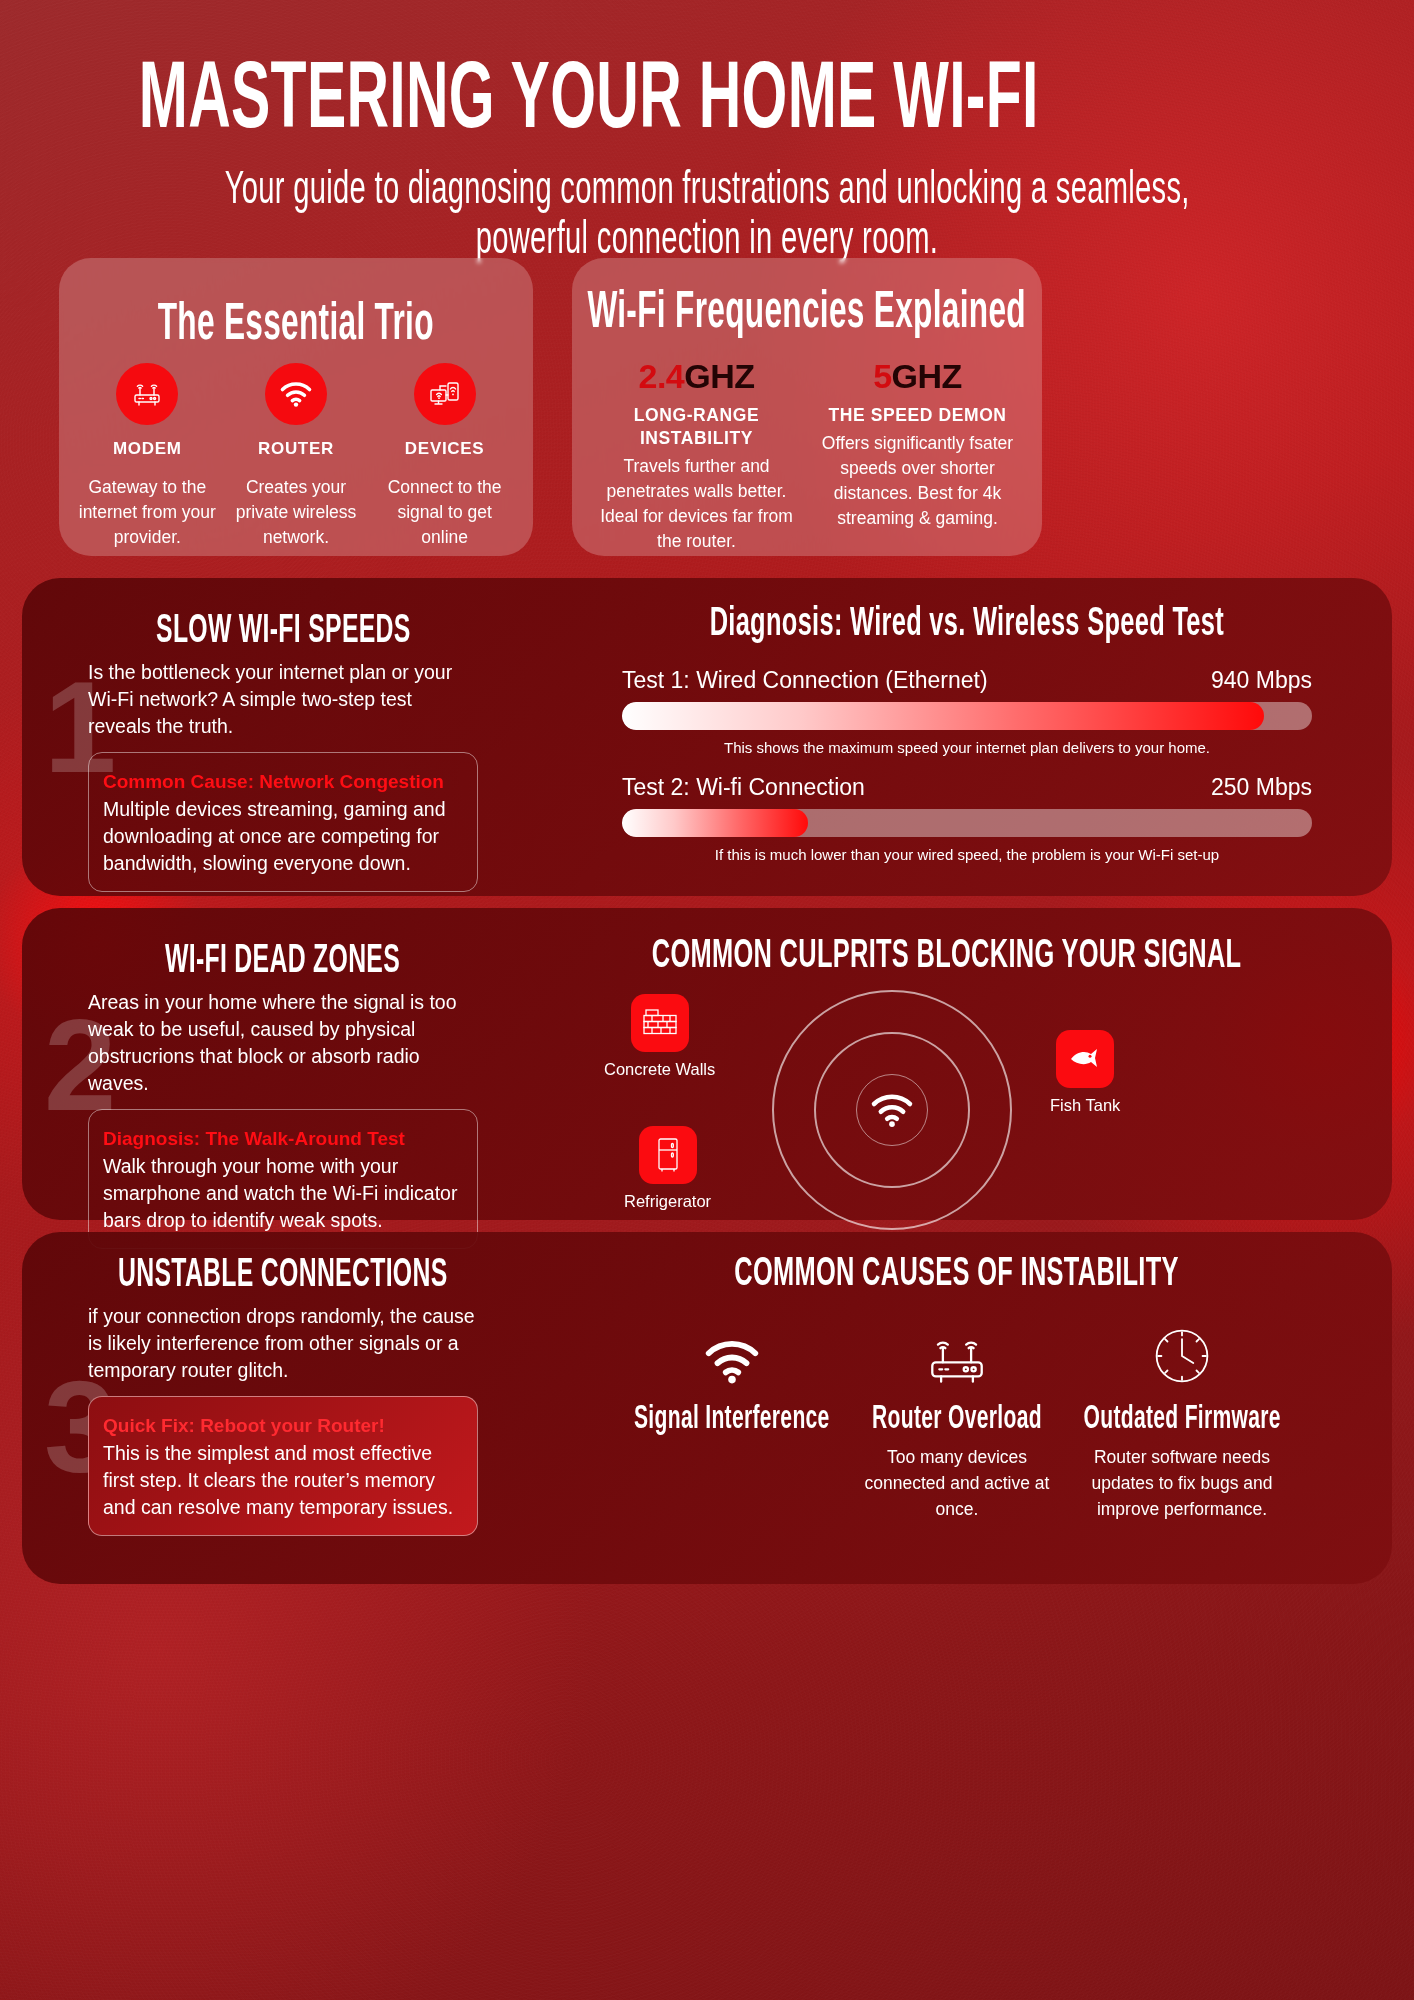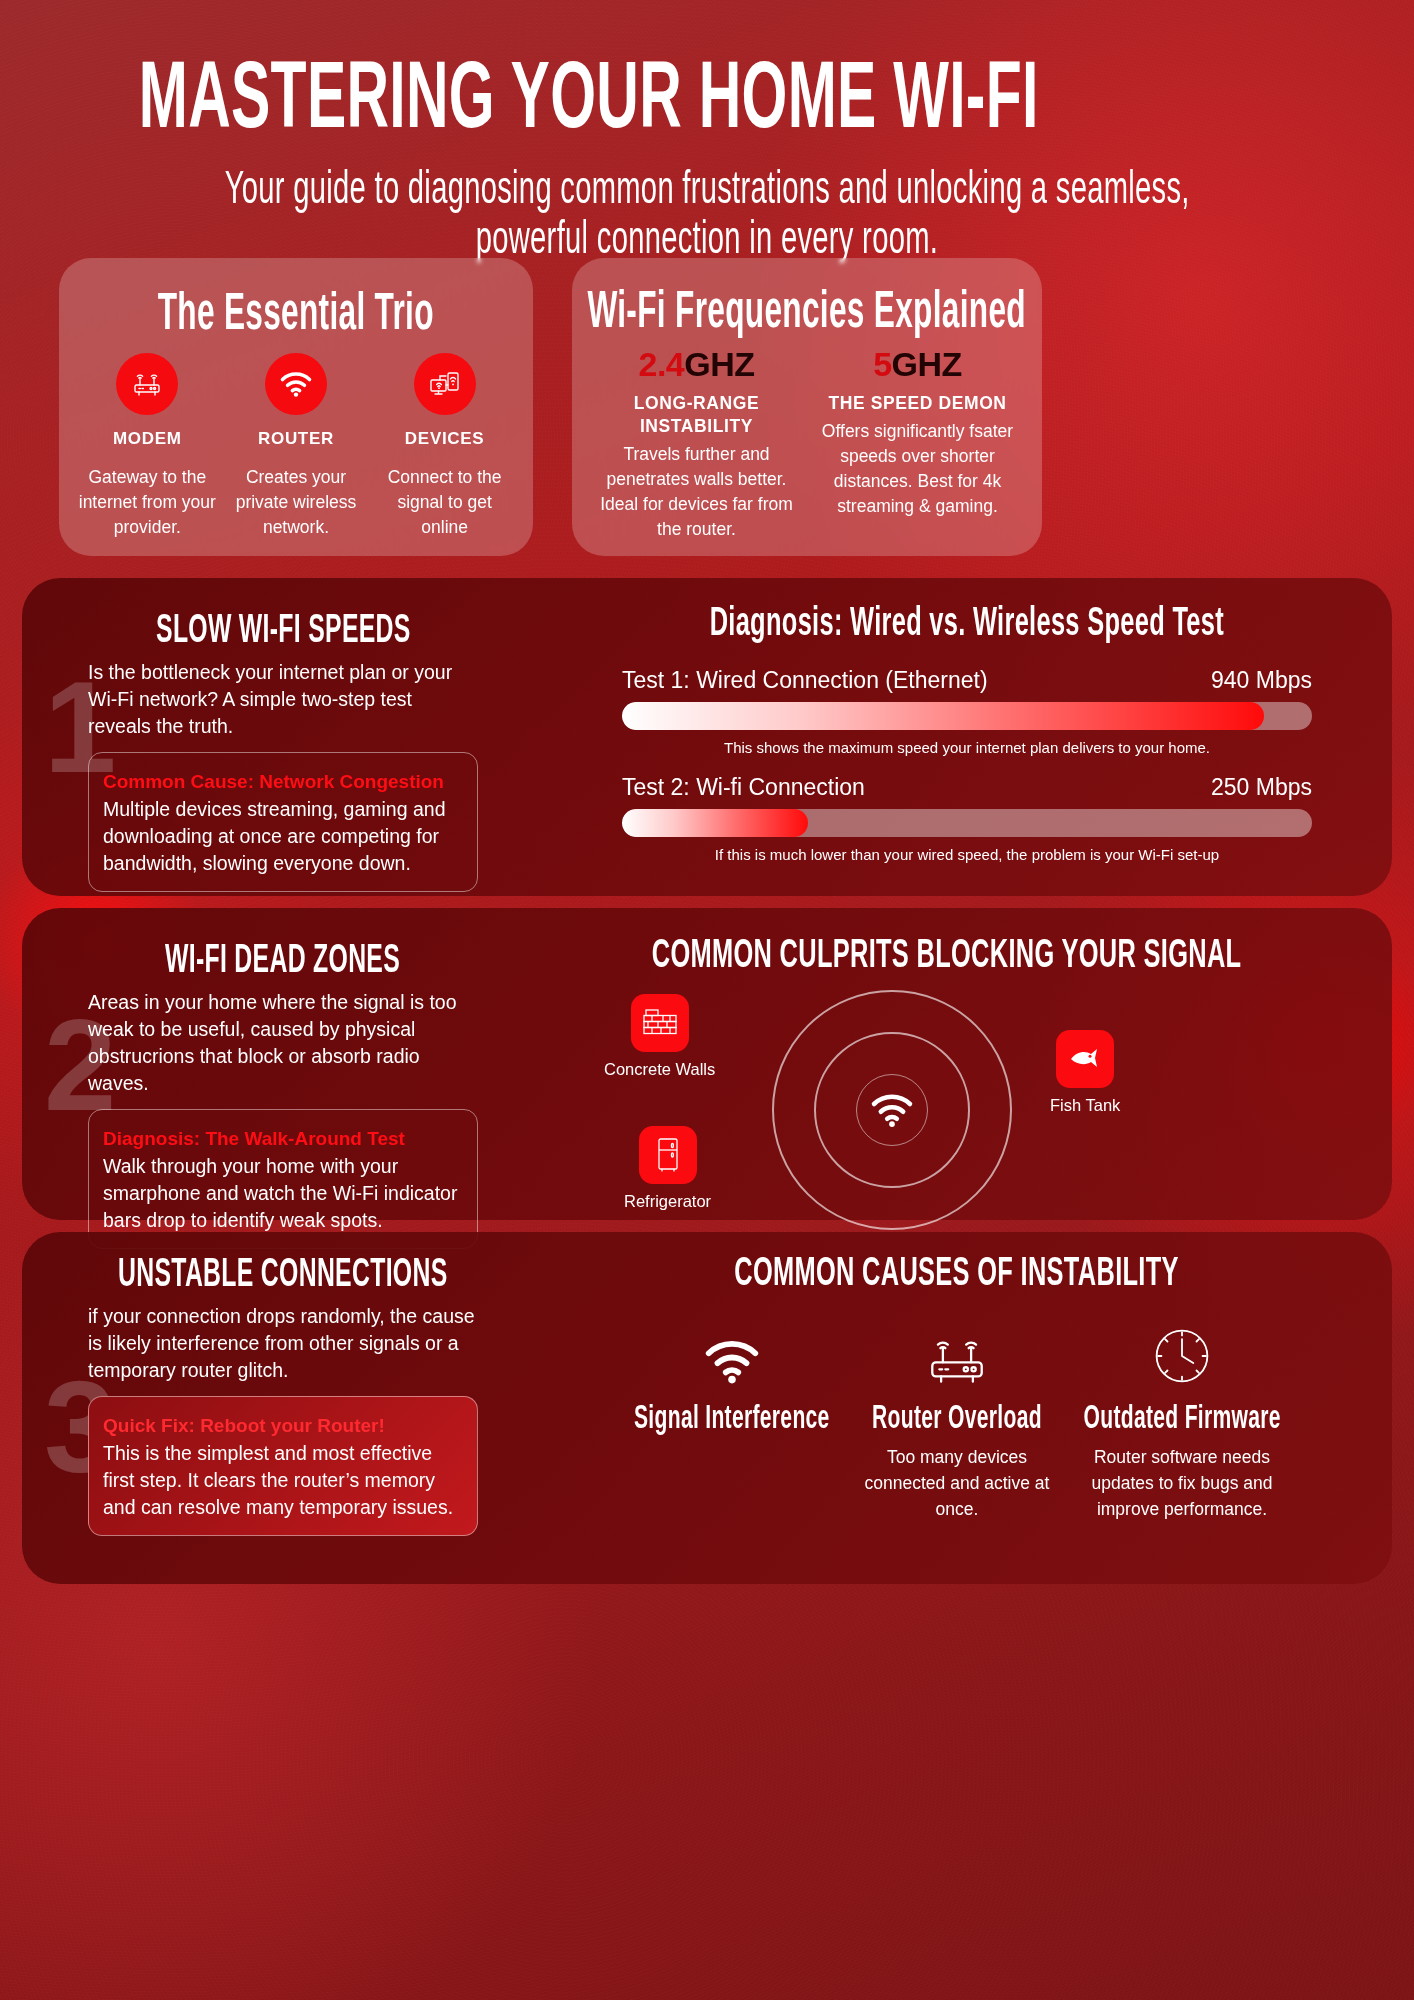--- a/index.html
+++ b/index.html
@@ -57,35 +57,35 @@
   .topcard {
     position: absolute;
     background: rgba(255,255,255,.22);
     border-radius: 32px;
     backdrop-filter: blur(2px);
   }
   #card-trio { left: 59px; top: 258px; width: 474px; height: 297px; }
   #card-freq { left: 572px; top: 258px; width: 470px; height: 297px; }
   .topcard h2 { text-align: center; color: #fff; }
   .topcard h2 .cond { font-size: 51px; }
-  #card-trio h2 { margin-top: 24px; }
+  #card-trio h2 { margin-top: 34px; }
   #card-freq h2 { margin-top: 22px; }
 
   .trio-row { display: flex; justify-content: space-around; margin-top: 12px; padding: 0 14px; }
   .trio-col { width: 142px; text-align: center; }
   .circ {
     width: 62px; height: 62px; border-radius: 50%;
     background: #f50a0f; margin: 0 auto 14px;
     display: flex; align-items: center; justify-content: center;
   }
   .trio-title { color: #fff; font-weight: 700; font-size: 17px; letter-spacing: .7px; margin-bottom: 16px; }
   .trio-desc { color: #fff; font-size: 17.5px; line-height: 25px; font-weight: 400; }
 
   .freq-row { display: flex; margin-top: 6px; padding: 0 14px; }
-  .freq-col { flex: 1; text-align: center; padding: 0 4px; }
+  .freq-col { flex: 1; text-align: center; padding: 0 4px; margin-top: 12px; }
   .freq-num { font-size: 34px; font-weight: 700; letter-spacing: -.5px; margin-bottom: 8px; }
   .freq-num .hl { color: #d30b10; }
   .freq-num .dk { color: #230404; }
   .freq-head { color: #fff; font-weight: 700; font-size: 17.5px; letter-spacing: .6px; line-height: 23px; margin-bottom: 4px; }
   .freq-desc { color: #fff; font-size: 17.5px; line-height: 25px; }
 
   
   .section {
     position: absolute; left: 22px; width: 1070px;
     border-radius: 38px;

